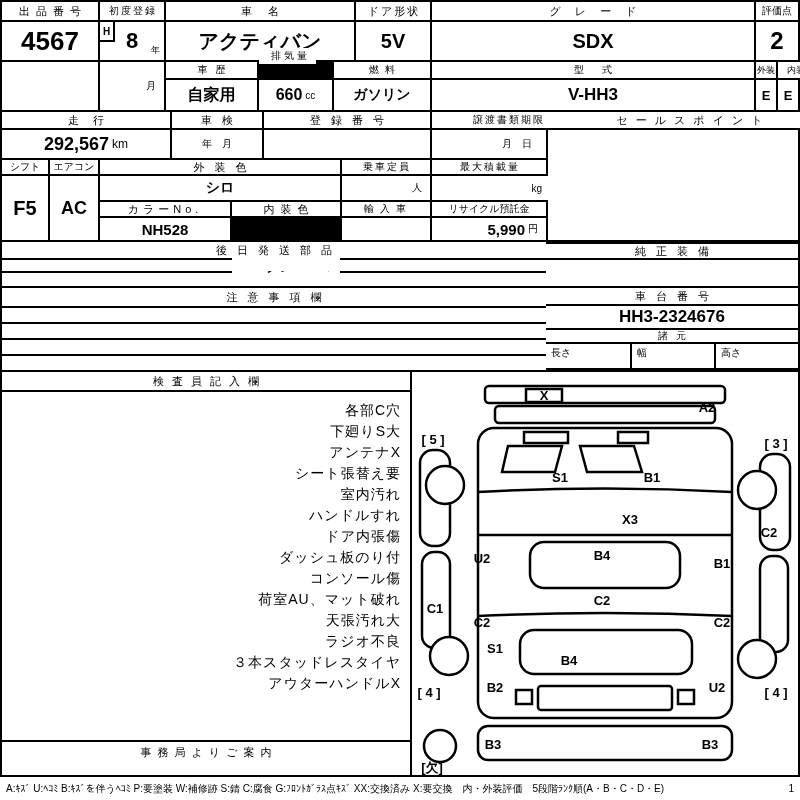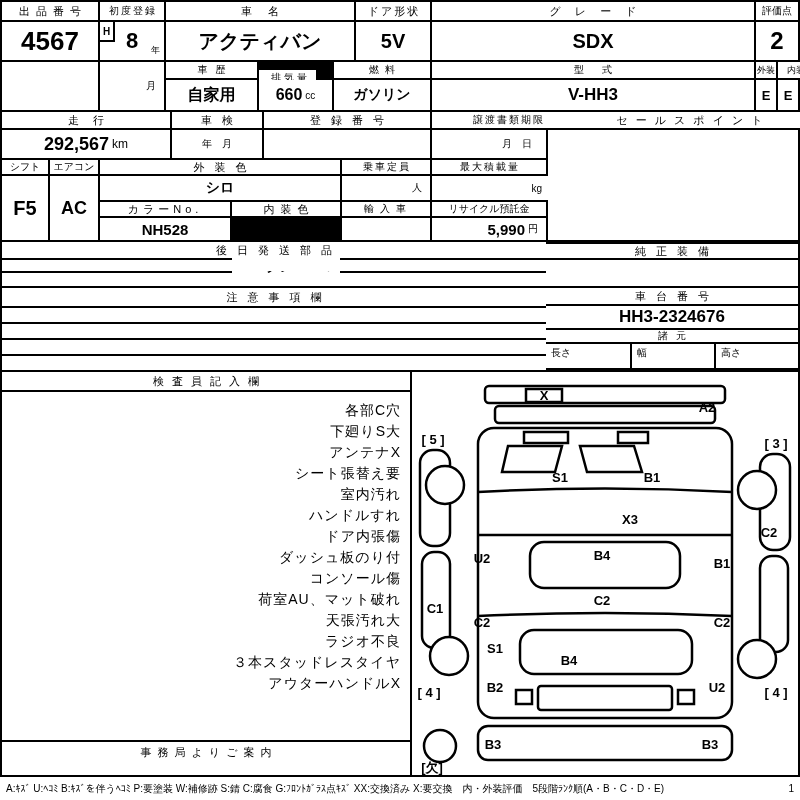--- a/index.html
+++ b/index.html
@@ -45,21 +45,21 @@
     <span class="era-suffix">年</span>
   </div>
   <div class="cell jend f10" style="left:100px;top:62px;width:64px;height:48px;padding-right:8px">月</div>
 
   <div class="cell hdr" style="left:166px;top:2px;width:188px;height:18px;letter-spacing:16px;padding-left:16px">車名</div>
   <div class="cell b f20" style="left:166px;top:22px;width:188px;height:38px">アクティバン</div>
 
   <div class="cell hdr10" style="left:166px;top:62px;width:91px;height:16px;letter-spacing:8px;padding-left:8px">車歴</div>
   <div class="cell b f16" style="left:166px;top:80px;width:91px;height:30px">自家用</div>
 
-  <div class="cell hdr10" style="left:259px;top:70px;width:57px;height:16px;letter-spacing:3px;padding-left:6px">排気量</div>
+  <div class="cell hdr10" style="left:259px;top:48px;width:57px;height:16px;letter-spacing:3px;padding-left:6px">排気量</div>
   <div class="cell" style="left:259px;top:80px;width:73px;height:30px">
     <span class="b f16">660</span>
     <span class="unit">cc</span>
   </div>
 
   <div class="cell hdr10" style="left:334px;top:62px;width:96px;height:16px;letter-spacing:6px;padding-left:6px">燃料</div>
   <div class="cell b f14" style="left:334px;top:80px;width:96px;height:30px">ガソリン</div>
 
   <div class="cell hdr" style="left:356px;top:2px;width:74px;height:18px;letter-spacing:2px;padding-left:2px">ドア形状</div>
   <div class="cell b f20" style="left:356px;top:22px;width:74px;height:38px">5V</div>

